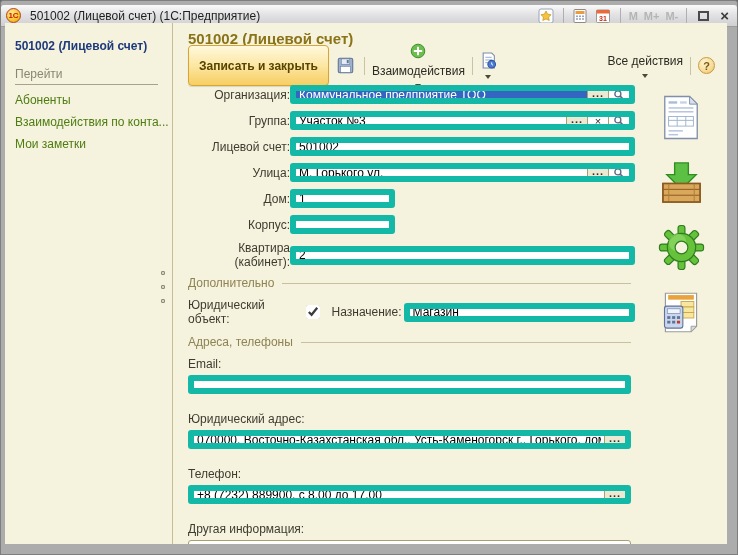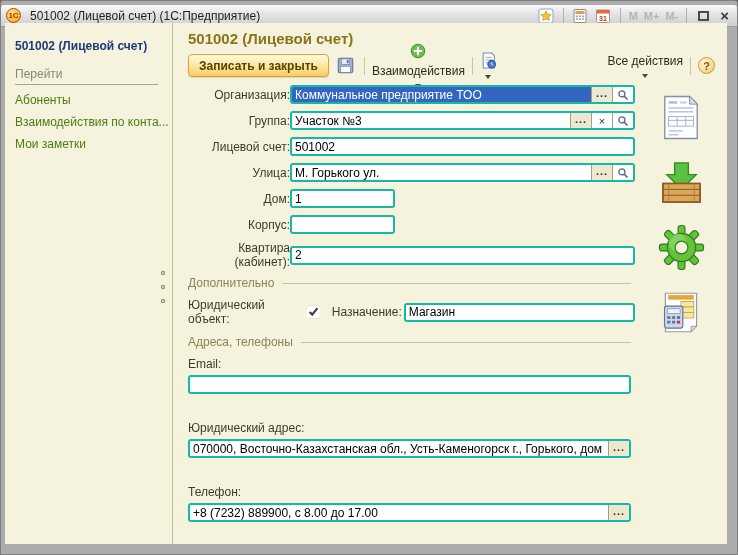--- a/index.html
+++ b/index.html
@@ -48,21 +48,21 @@
   .sb-title{ color:#1E3A7C; font-weight:bold; font-size:12px; margin:16px 10px 14px 10px; }
   .sb-nav-header{ color:#8A8672; font-size:12px; margin:0 14px 4px 10px; padding-bottom:3px; border-bottom:1px solid #A6A28E; }
   .sb-link{ color:#4d7c0f; font-size:12px; margin:8px 10px; cursor:pointer; white-space:nowrap; }
   .grip{ position:absolute; right:7px; top:248px; display:flex; flex-direction:column; gap:10px; cursor:col-resize; }
   .grip i{ width:4px; height:4px; background:#D9D4BC; border:1px solid #8F8A74; border-radius:1px; display:block; }
   
   .main{ flex:1; display:flex; flex-direction:column; min-width:0; }
   .main-title{ font-size:15px; font-weight:bold; color:#8A7417; margin:7px 0 3px 15px; }
   .toolbar{ display:flex; align-items:center; margin:3px 12px 7px 15px; height:25px; }
   .btn-primary{
-    display:flex; align-items:center; height:23px; padding:0 10px;
+    display:flex; align-items:center; height:41px; padding:0 10px;
     background:linear-gradient(#FFF8DC,#FCE9A9 45%,#F7CE62);
     border:1px solid #D8A433; border-radius:4px;
     font-size:12px; font-weight:bold; color:#584400; cursor:pointer;
     box-shadow:0 1px 1px rgba(0,0,0,.12);
   }
   .tool-icon{ width:22px; height:22px; display:flex; align-items:center; justify-content:center; cursor:pointer; margin-left:6px; }
   .tool-sep{ width:1px; height:18px; background:#C8C2A6; margin:0 7px; }
   .tool-drop{ display:flex; align-items:center; gap:5px; cursor:pointer; font-size:12px; color:#2B2B22;flex-direction:column; }
   .caret{ width:0; height:0; border-left:3.5px solid transparent; border-right:3.5px solid transparent; border-top:4px solid #4A4A38; margin-top:1px; }
   .spacer{ flex:1; }
@@ -70,34 +70,34 @@
     width:17px; height:17px; border-radius:50%;
     background:radial-gradient(circle at 35% 30%, #FFF3CF, #F8DE9E 55%, #EDBE62);
     border:1px solid #C69A3F; color:#7A5A14; font-size:11px; font-weight:bold;
     display:flex; align-items:center; justify-content:center; cursor:pointer;
   }
   
   .content-row{ flex:1; display:flex; min-height:0; }
   .form-col{ width:462px; flex-shrink:0; padding-left:15px; font-size:12px; color:#3E3C30; }
   .frow{ display:flex; align-items:center; margin-bottom:7px; }
   .flabel{ width:102px; flex-shrink:0;text-align:right; }
-  .tinput, .combo{ height:19px; border:2px solid #14b8a6; border-radius:3px; background:#fff; }
+  .tinput, .combo{ height:19px; border:6px solid #14b8a6; border-radius:3px; background:#fff; }
   .tinput{ padding:0 3px; font:12px "Liberation Sans", sans-serif; color:#000; width:345px; }
   .tinput.short{ width:105px; }
   .tinput.wide{ width:443px; }
   .combo{ display:flex; align-items:stretch; width:345px; overflow:hidden; }
   .combo input{ flex:1; min-width:0; border:none; outline:none; padding:0 3px; font:12px "Liberation Sans", sans-serif; background:transparent; color:#000; }
   .combo.sel input{ background:#3465C0; color:#fff; }
   .cbtn{ width:21px; display:flex; align-items:center; justify-content:center; border-left:1px solid #AB9F72; background:#fff; cursor:pointer; font-size:11px; color:#2E2E2E; flex-shrink:0; }
   .cbtn.ellipsis{ background:#EDE8D2; font-weight:bold; letter-spacing:1px; padding-bottom:4px; }
   .fsection{ display:flex; align-items:center; color:#8E8353; margin:4px 0 8px 0; width:443px; white-space:nowrap; }
   .fsection::after{ content:""; flex:1; height:1px; background:#C9C09E; margin-left:8px; }
   .chkrow{ display:flex; align-items:center; margin-bottom:9px; }
   .chkrow input[type=checkbox]{ width:14px; height:14px; margin:0 12px 0 4px; accent-color:#fff; }
-  .stack{ margin-bottom:27px; }
+  .stack{ margin-bottom:18px; }
   .stack .slabel{ display:block; margin-bottom:4px; }
   .stack .tinput{ display:block; }
   .stack .combo{ width:443px; }
   textarea.tarea{
     width:443px; height:52px; border:1px solid #AB9F72; border-radius:3px;
     font:12px "Liberation Sans", sans-serif; padding:2px 3px; resize:none; background:#fff;
   }
   
   .icons-col{ flex:1; display:flex; flex-direction:column; align-items:center; gap:17px; padding-top:8px; }
   .side-ico{ width:48px; height:48px; display:flex; align-items:center; justify-content:center; cursor:pointer; }

